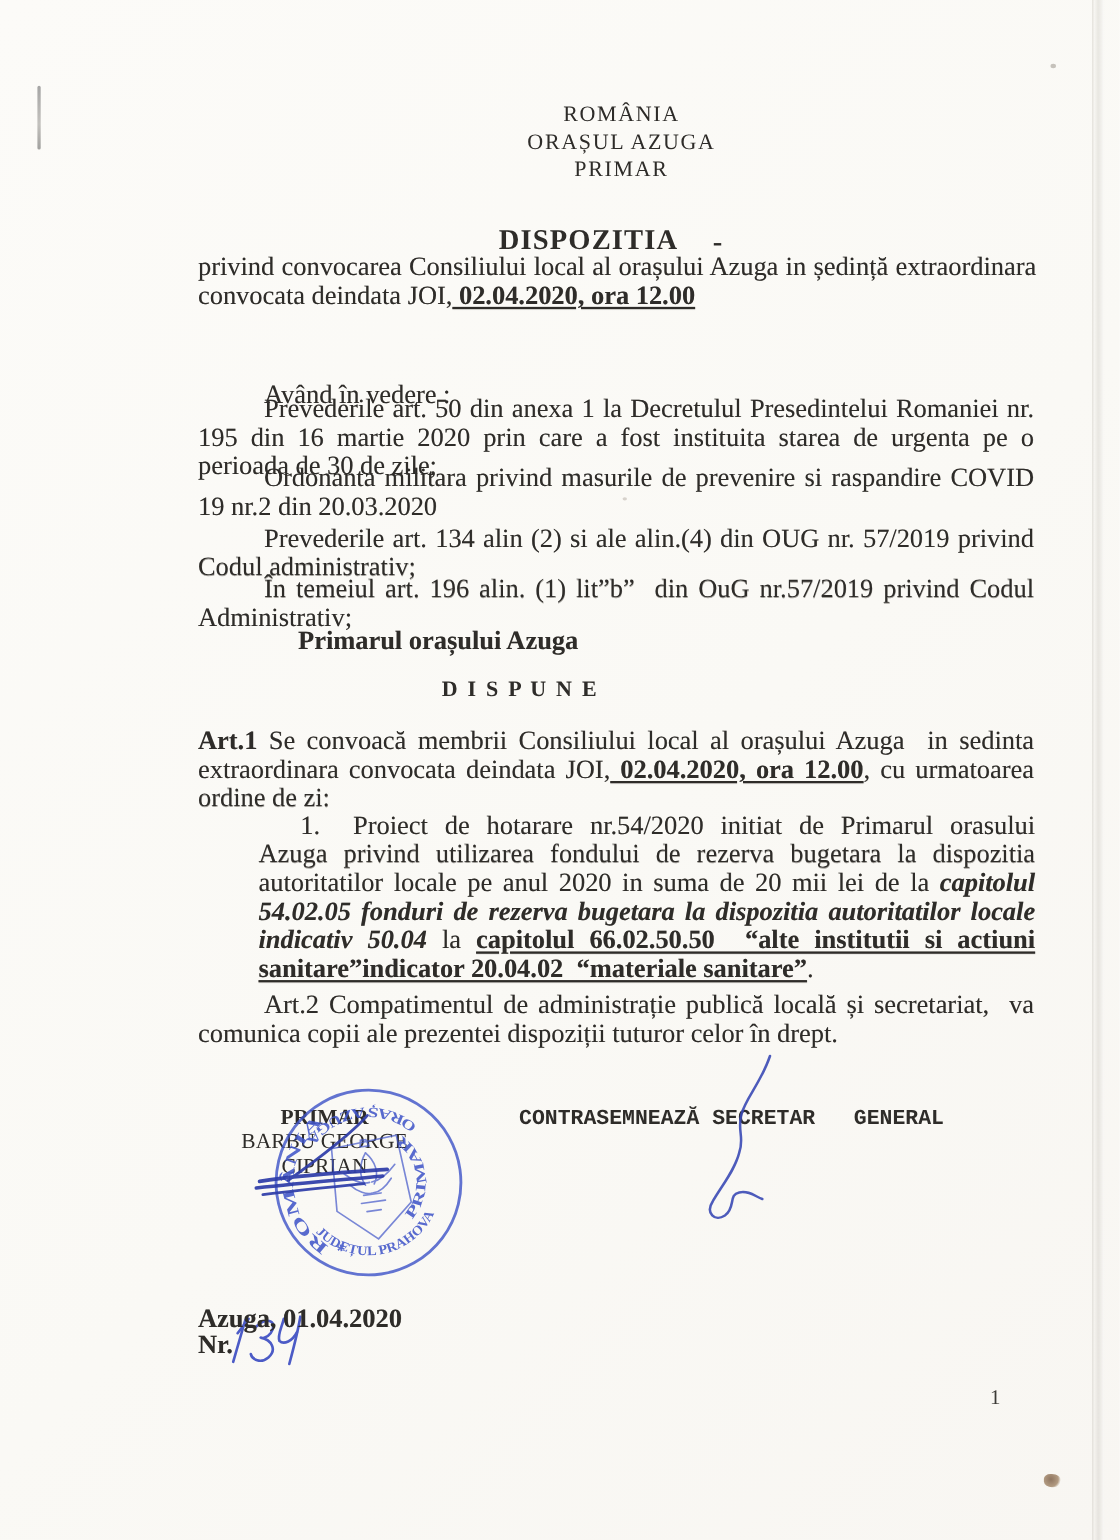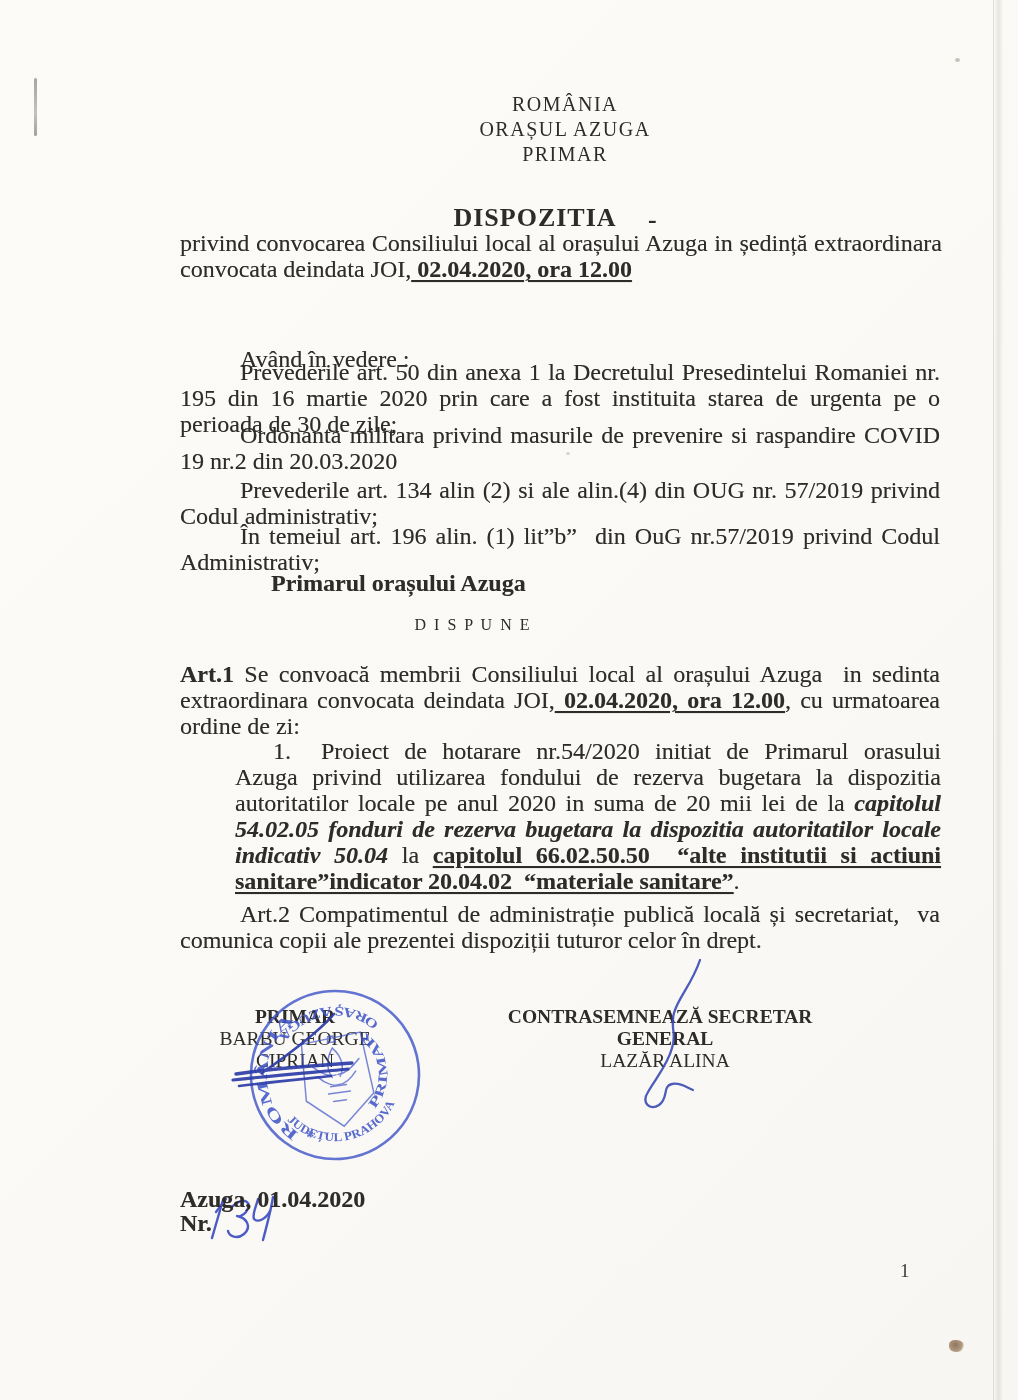--- a/index.html
+++ b/index.html
@@ -16,21 +16,21 @@
   }
   .para{text-align:justify;text-align-last:left;}
   .ind{text-indent:60px;}
   .center{text-align:center;}
   .b{font-weight:bold;}
   .i{font-style:italic;}
   .u{text-decoration:underline;text-decoration-thickness:2px;text-underline-offset:3px;}
   .gap{display:inline-block;}
   .hdr{font-size:20px;letter-spacing:1.5px;line-height:25px;}
   .title{font-size:26px;font-weight:bold;letter-spacing:1px;}
-  .dispune{font-size:16px;font-weight:normal;letter-spacing:2px;}
+  .dispune{font-size:20px;font-weight:bold;letter-spacing:2px;}
   .sig-title{font-weight:bold;font-size:19.5px;}
   .sig-name{font-size:19.5px;}
   
   .staple{left:34px;top:78px;width:3px;height:58px;border-radius:2px;
     background:linear-gradient(#8f8f8f,#b5b3af 60%,#8a8a88);opacity:.8;}
   .page-edge{right:14px;top:0;width:10px;height:1400px;
     background:linear-gradient(90deg,rgba(0,0,0,0) 0%,rgba(120,112,98,0.14) 45%,rgba(255,255,255,0.4) 100%);
     border-left:1px solid rgba(150,142,128,0.25);}
   .speck1{left:955px;top:58px;width:5px;height:4px;border-radius:50%;background:#b9b4ac;opacity:.8;}
   .speck2{left:566px;top:452px;width:4px;height:3px;border-radius:50%;background:#c7c2ba;opacity:.7;}
@@ -73,23 +73,22 @@
 <div class="abs txt para" style="left:180px;top:661px;width:760px;"><span class="b ">Art.1</span><span class=""> Se convoacă membrii Consiliului local al orașului Azuga&nbsp; in sedinta extraordinara convocata deindata JOI,</span><span class="b u "> 02.04.2020, ora 12.00</span><span class="">, cu urmatoarea ordine de zi:</span></div>
 
 <div class="abs txt para" style="left:235px;top:738px;width:706px;text-indent:38px;"><span class="">1.</span><span class="gap" style="width: 30px;"></span><span class="">Proiect de hotarare nr.54/2020 initiat de Primarul orasului Azuga privind utilizarea fondului de rezerva bugetara la dispozitia autoritatilor locale pe anul 2020 in suma de 20 mii lei de la </span><span class="b i ">capitolul 54.02.05 fonduri de rezerva bugetara la dispozitia autoritatilor locale indicativ 50.04</span><span class=""> la </span><span class="b u ">capitolul 66.02.50.50&nbsp; “alte institutii si actiuni sanitare”indicator 20.04.02&nbsp; “materiale sanitare”</span><span class="">.</span></div>
 
 <div class="abs txt para ind" style="left:180px;top:901px;width:760px;"><span class="">Art.2 Compatimentul de administrație publică locală și secretariat,&nbsp; va comunica copii ale prezentei dispoziții tuturor celor în drept.</span></div>
 
 <div class="abs center" style="left:180px;top:1006px;width:230px;">
   <div class="sig-title">PRIMAR</div>
   <div class="sig-name">BARBU GEORGE CIPRIAN</div>
 </div>
-<div class="abs center" style="left:460px;top:1006px;width:410px;">
+<div class="abs center" style="left:460px;top:1006px;width:410px;font-family:Liberation Mono, monospace;">
   <div class="sig-title">CONTRASEMNEAZĂ SECRETAR&nbsp;&nbsp; GENERAL</div>
-  <div class="sig-name">LAZĂR ALINA</div>
 </div>
 
 <div class="abs" style="left:240px;top:980px;width:190px;height:190px;transform:rotate(-8deg);">
   <svg width="190" height="190" viewBox="0 0 190 190">
     <g stroke="#4156c9" fill="none" opacity="0.82" stroke-linecap="round">
       <circle cx="95" cy="95" r="84" stroke-width="2.6"></circle>
 
       <g stroke-width="1.5" opacity="0.85">
         <path d="M66,60 L126,56 L131,118 L97,147 L63,117 Z"></path>
         <path d="M96,68 C89,77 87,88 92,97"></path>

